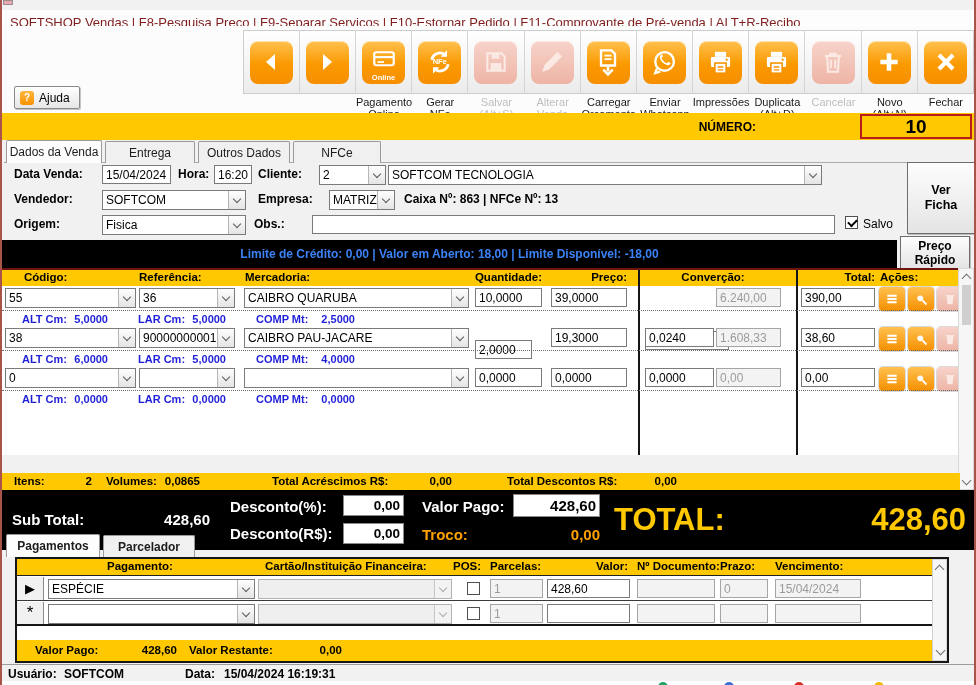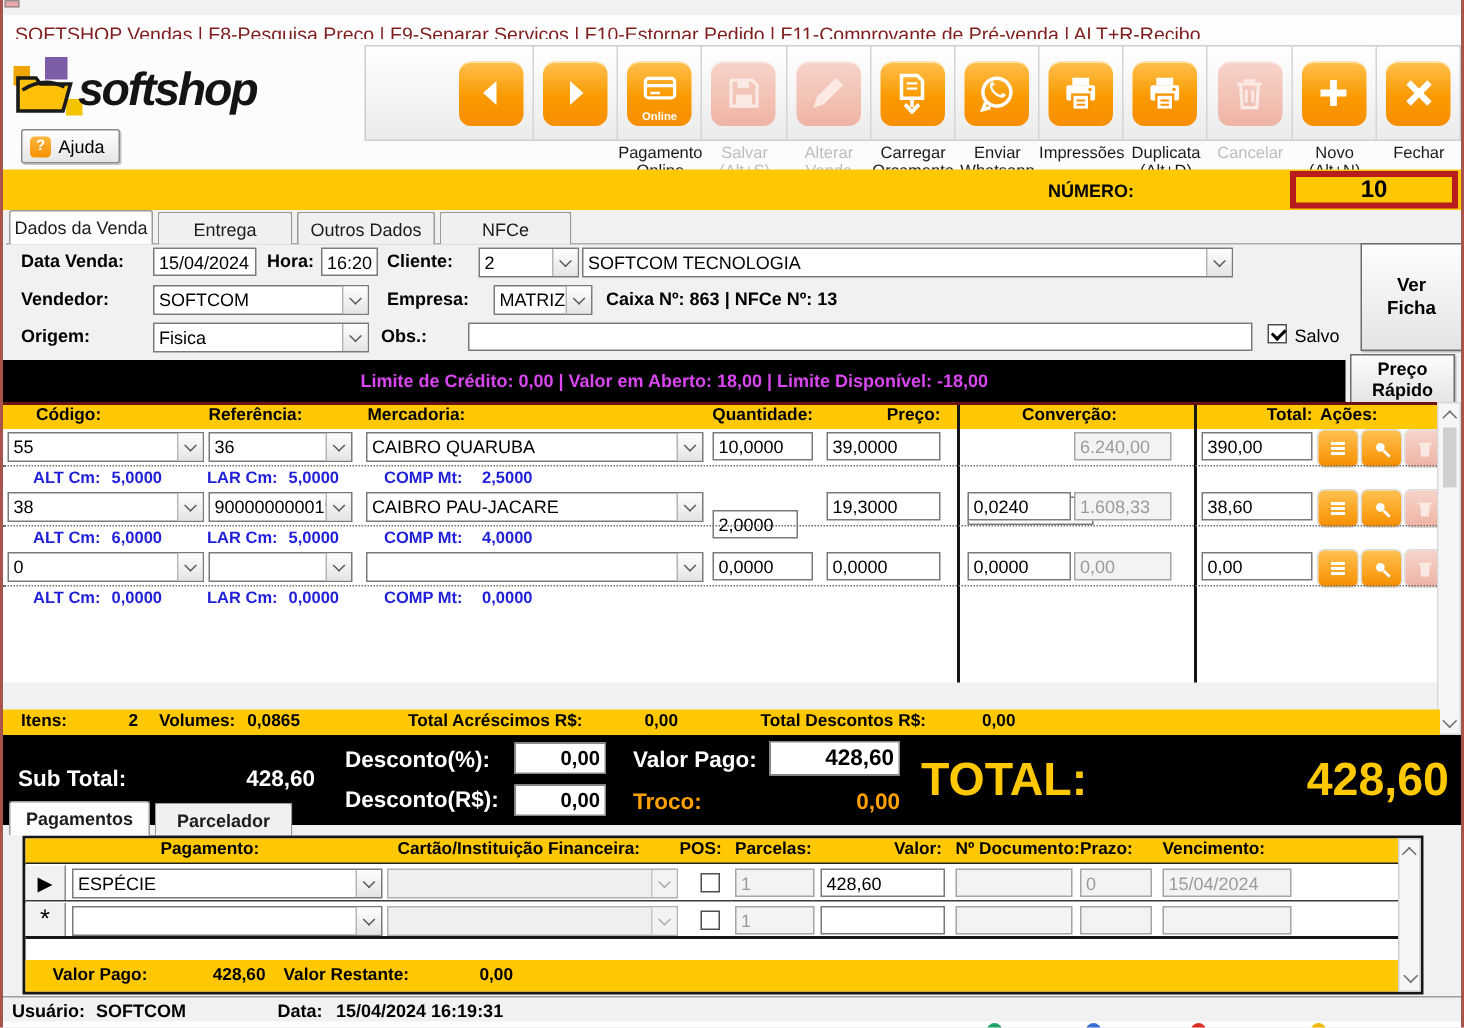--- a/index.html
+++ b/index.html
@@ -43,22 +43,22 @@
   .ico-sub { position:absolute; left:0; right:0; bottom:2px; text-align:center;
     font-size:7.5px; font-weight:bold; color:#fff; }
   .nfe-sub { position:absolute; left:0; right:0; top:16px; text-align:center;
     font-size:7.5px; font-weight:bold; color:#fff; }
   .tlabel { margin-top:3px; font-size:11px; line-height:11.5px; text-align:center; color:#1a1a1a; height:24px; }
   .tbtn.off .tlabel { color:#bdbdbd; }
 
   
   .numero-bar { left:0; top:113px; width:100%; height:27px; background:#ffc800; }
   .numero-label { position:absolute; right:218px; top:7px; font-size:12px; font-weight:bold; }
-  .numero-box { position:absolute; right:2px; top:1px; width:112px; height:25px; border:4px solid #b91c1c;
-    background:#ffc800; font-size:16px; font-weight:bold; display:flex; align-items:center; justify-content:center; }
+  .numero-box { position:absolute; right:2px; top:1px; width:112px; height:25px; border:2px solid #b91c1c;
+    background:#ffc800; font-size:19px; font-weight:bold; display:flex; align-items:center; justify-content:center; }
 
   
   .content { left:0; top:140px; width:100%; height:524px; background:#f1f1f1; }
 
   .tab { position:absolute; height:22px; font-size:12px; display:flex; align-items:center; justify-content:center;
     background:#f0f0f0; border:1px solid #9a9a9a; border-bottom:none; border-radius:2px 2px 0 0; color:#1c1c1c; }
   .tab.active { background:#fdfdfd; height:23px; z-index:2; }
   .tabline { position:absolute; left:2px; right:2px; top:22px; height:1px; background:#adadad; }
 
   .f-label { position:absolute; font-size:12px; font-weight:bold; white-space:nowrap; }
@@ -78,21 +78,21 @@
   .dd.off .chev { border-color:#ababab; }
 
   .cb { position:absolute; width:13px; height:13px; background:#fff; border:1px solid #4f4f4f; }
   .cb.checked::after { content:""; position:absolute; left:2px; top:2px; width:7px; height:4px;
     border-left:2px solid #000; border-bottom:2px solid #000; transform:rotate(-45deg); }
 
   .push-btn { position:absolute; background:linear-gradient(#fdfdfd,#e4e4e4); border:1px solid #6d6d6d;
     font-size:12.5px; font-weight:bold; text-align:center; display:flex; flex-direction:column;
     align-items:center; justify-content:center; line-height:15px; box-shadow:1px 1px 0 #bdbdbd; }
 
-  .credit { left:0; top:100px; width:895px; height:28px; background:#000; color:#d946ef;
+  .credit { left:0; top:100px; width:895px; height:28px; background:#000; color:#3b82f6;
     font-size:12px; font-weight:bold; display:flex; align-items:center; justify-content:center; }
 
   
   .grid { left:0; top:128px; width:958px; height:187px; background:#fff; border-top:2px solid #6b1410; }
   .grid-head { position:absolute; left:0; top:0; width:100%; height:16px; background:#ffc800;padding-left:16px; }
   .gh { position:absolute; top:1px; font-size:11.5px; font-weight:bold; white-space:nowrap; }
   .vline { position:absolute; top:0; width:2px; height:100%; background:#151515; }
   .grow { position:absolute; left:0; width:100%; height:40px; }
   .dimrow { position:absolute; left:0; right:0; top:24px; height:16px; border-top:1px dotted #6e6e6e;
     color:#1f1fd9; font-size:11px; font-weight:bold; }
@@ -147,30 +147,20 @@
 </head>
 <body>
 
 <div class="abs titlebar">
   <span>SOFTSHOP Vendas | F8-Pesquisa Preço | F9-Separar Serviços | F10-Estornar Pedido | F11-Comprovante de Pré-venda | ALT+R-Recibo</span>
 </div>
 <div class="abs win-icon"></div>
 
 <div class="abs header">
 
-  <div class="abs logo">
-    <svg width="52" height="48" viewBox="0 0 52 48">
-      <rect x="22" y="2" width="15" height="15" fill="#7b5ea7"></rect>
-      <rect x="1" y="8" width="11" height="13" fill="#f0a500"></rect>
-      <rect x="36" y="30" width="11" height="11" fill="#f5c400"></rect>
-      <path d="M4 16 h12 l3 4 h20 l-5 18 H4 z" fill="#ffc107" stroke="#1a1a1a" stroke-width="2.4"></path>
-      <path d="M7 24 q14 -9 28 -2" fill="none" stroke="#1a1a1a" stroke-width="2.4"></path>
-    </svg>
-    <span class="logo-text">softshop</span>
-  </div>
 
   <div class="abs help-btn">
     <span class="help-q">?</span>
     <span>Ajuda</span>
   </div>
 
   <div class="abs tbar-bg"></div>
   <div class="abs toolbar">
 
     <div class="tbtn">
@@ -202,20 +192,34 @@
           <rect x="3" y="3" width="18" height="12" rx="2" fill="none" stroke="currentColor" stroke-width="2"></rect>
           <path d="M3 7.5 h18" stroke="currentColor" stroke-width="2"></path>
           <path d="M6 12 h6" stroke="currentColor" stroke-width="1.6"></path>
         </svg>
         <span class="ico-sub">Online</span>
       </div>
         </div>
       <div class="tlabel"><span>Pagamento</span><br><span>Online</span></div>
     </div>
 
+    <div class="tbtn">
+      <div class="tico-cell">
+          <div class="tico">
+        <svg width="28" height="28" viewBox="0 0 24 24">
+          <path d="M5 10 a7 7 0 0 1 12 -3.5" fill="none" stroke="currentColor" stroke-width="2.4"></path>
+          <path d="M18 2 v5.5 h-5.5 z" fill="currentColor"></path>
+          <path d="M19 14 a7 7 0 0 1 -12 3.5" fill="none" stroke="currentColor" stroke-width="2.4"></path>
+          <path d="M6 22 v-5.5 h5.5 z" fill="currentColor"></path>
+        </svg>
+        <span class="nfe-sub">NFe</span>
+      </div>
+        </div>
+      <div class="tlabel"><span>Gerar</span><br><span>NFe</span></div>
+    </div>
 
     <div class="tbtn off">
       <div class="tico-cell">
           <div class="tico off">
         <svg width="26" height="26" viewBox="0 0 24 24">
           <path d="M4 4 h13 l3 3 v13 H4 z" fill="none" stroke="currentColor" stroke-width="2"></path>
           <rect x="8" y="4" width="7" height="5" fill="currentColor"></rect>
           <rect x="7" y="13" width="10" height="7" fill="currentColor"></rect>
         </svg>
       </div>

